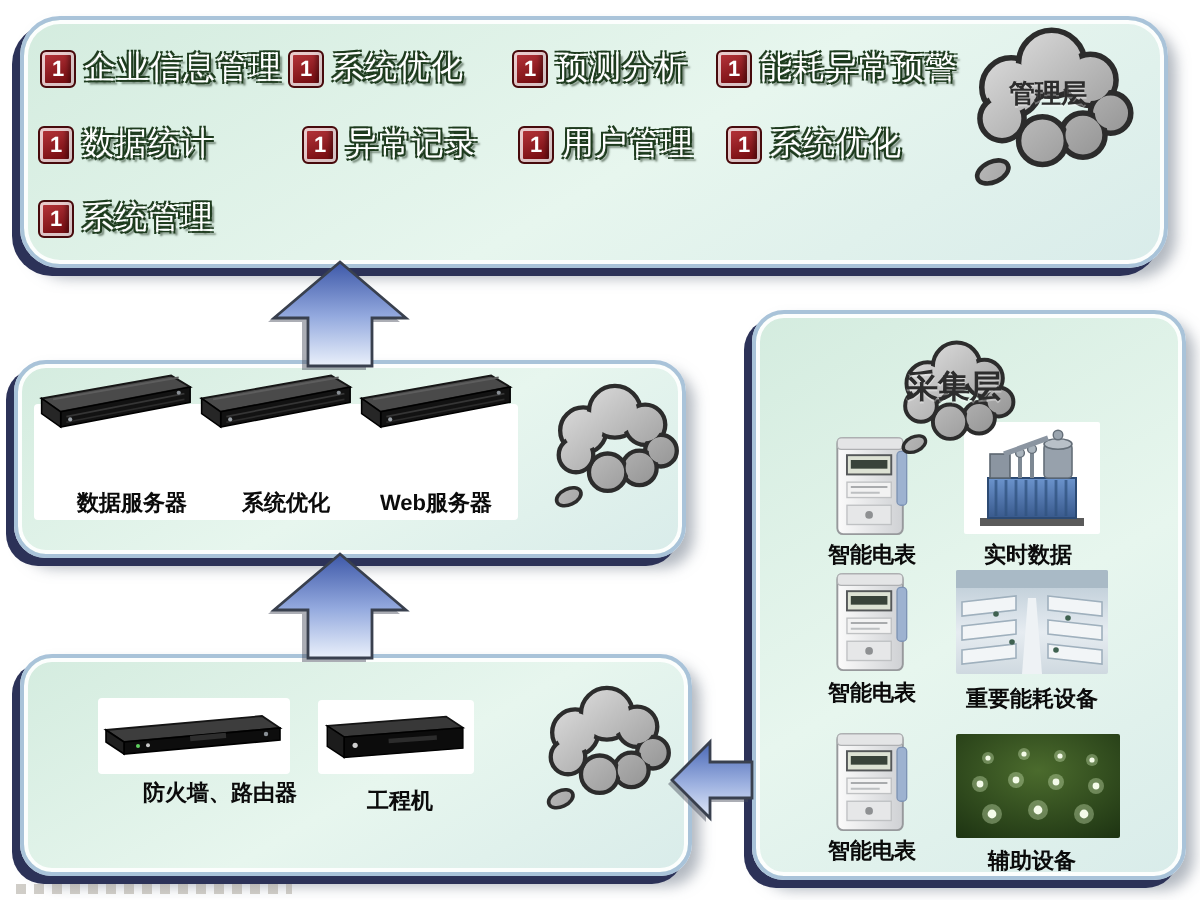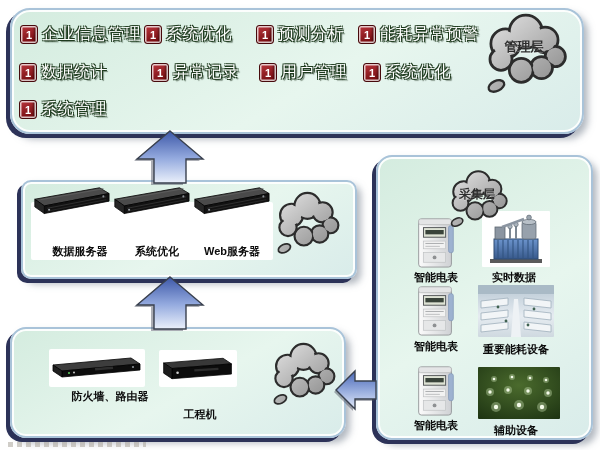--- a/index.html
+++ b/index.html
@@ -3,37 +3,37 @@
 <meta charset="utf-8">
 <style>
   html,body{margin:0;padding:0;background:#fff;}
   .stage{position:relative;width:600px;height:450px;background:#ffffff;overflow:hidden;
          font-family:"Liberation Sans","DejaVu Sans",sans-serif;}
   
   .panel{position:absolute;border:2px solid #a9c3d9;border-radius:16px;
          background:linear-gradient(150deg,#d4ecdf 0%,#e7f6ee 55%,#d9ecea 100%);
          box-shadow:-4px 4px 0 0 #2c3258, 4px 5px 7px rgba(115,125,140,.55), inset 0 0 0 2px #fcfefd;}
   #panel-management{left:10px;top:8px;width:570px;height:122px;border-radius:20px;}
-  #panel-storage{left:21px;top:180px;width:332px;height:95px;border-radius:10px;}
+  #panel-storage{left:7px;top:180px;width:332px;height:95px;}
   #panel-transmission{left:10px;top:327px;width:332px;height:107px;}
   #panel-collection{left:376px;top:155px;width:213px;height:281px;}
   
   .m-item{position:absolute;display:flex;align-items:center;gap:4px;white-space:nowrap;}
   .book-icon{width:16px;height:17px;flex:0 0 16px;border-radius:3px;
              background:linear-gradient(160deg,#b23238 10%,#7b1014 80%);
              border:1px solid #470a0c;color:#ffffff;font-size:11px;font-weight:bold;
              display:flex;align-items:center;justify-content:center;
              box-shadow:inset 0 0 0 1.5px rgba(255,255,255,.75), inset -3px 0 2px rgba(0,0,0,.35);}
   .m-label{font-size:16px;font-weight:normal;color:#ffffff;letter-spacing:.5px;
            text-shadow:-1px -1px 0 #1e3b1e,1px -1px 0 #1e3b1e,-1px 1px 0 #1e3b1e,1px 1px 0 #1e3b1e,2px 2px 1px rgba(15,35,15,.55);}
   
   .cloud{position:absolute;z-index:5;}
   .cloud svg{position:absolute;left:0;top:0;width:100%;height:100%;overflow:visible;}
   .cloud-label{position:absolute;left:0;right:0;top:46%;transform:translateY(-50%);
-               text-align:center;font-size:12px;font-weight:bold;color:#2d2d2d;
+               text-align:center;font-size:16px;font-weight:bold;color:#2d2d2d;
                text-shadow:0 1px 0 rgba(255,255,255,.35);}
   
   .server-strip{position:absolute;left:8px;top:20px;width:242px;height:58px;background:#ffffff;border-radius:2px;}
   .server{position:absolute;top:2px;width:80px;height:40px;}
   .dev-label{position:absolute;transform:translateX(-50%);font-size:11px;font-weight:bold;color:#0b0b0b;white-space:nowrap;}
   
   .dev-photo{position:absolute;background:#ffffff;border-radius:2px;}
   .dev-photo svg{width:100%;height:100%;}
   
   .c-photo{position:absolute;border-radius:1px;overflow:hidden;}
@@ -318,21 +318,21 @@
       <svg viewBox="0 0 96 34">
           <use href="#sym-firewall"></use>
         </svg>
     </div>
     <div class="dev-photo" style="left:147px;top:21px;width:78px;height:37px">
       <svg viewBox="0 0 84 36">
           <use href="#sym-engineer"></use>
         </svg>
     </div>
     <div class="dev-label" style="left:98px;top:60px">防火墙、路由器</div>
-    <div class="dev-label" style="left:188px;top:78px">工程机</div>
+    <div class="dev-label" style="left:188px;top:64px">工程机</div>
   </div>
   <div class="cloud" style="left:266px;top:334px;width:72px;height:76px">
     <svg viewBox="0 0 100 100">
         <use href="#sym-cloud"></use>
       </svg>
   </div>
 
   <div class="arrow" style="left:334px;top:366px;width:44px;height:48px">
     <svg viewBox="0 0 44 48">
         <use href="#sym-arrow-left"></use>

